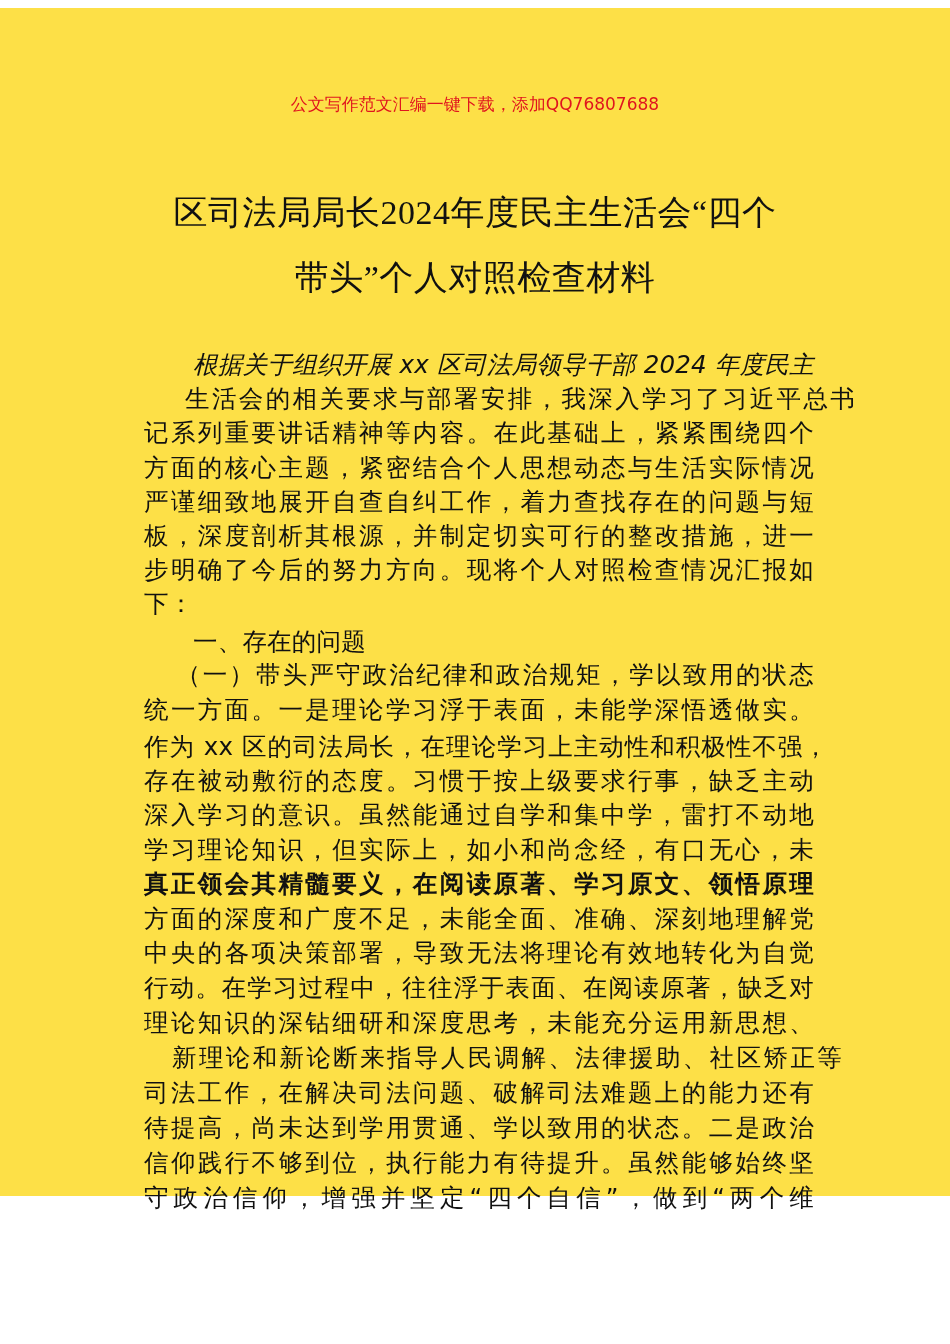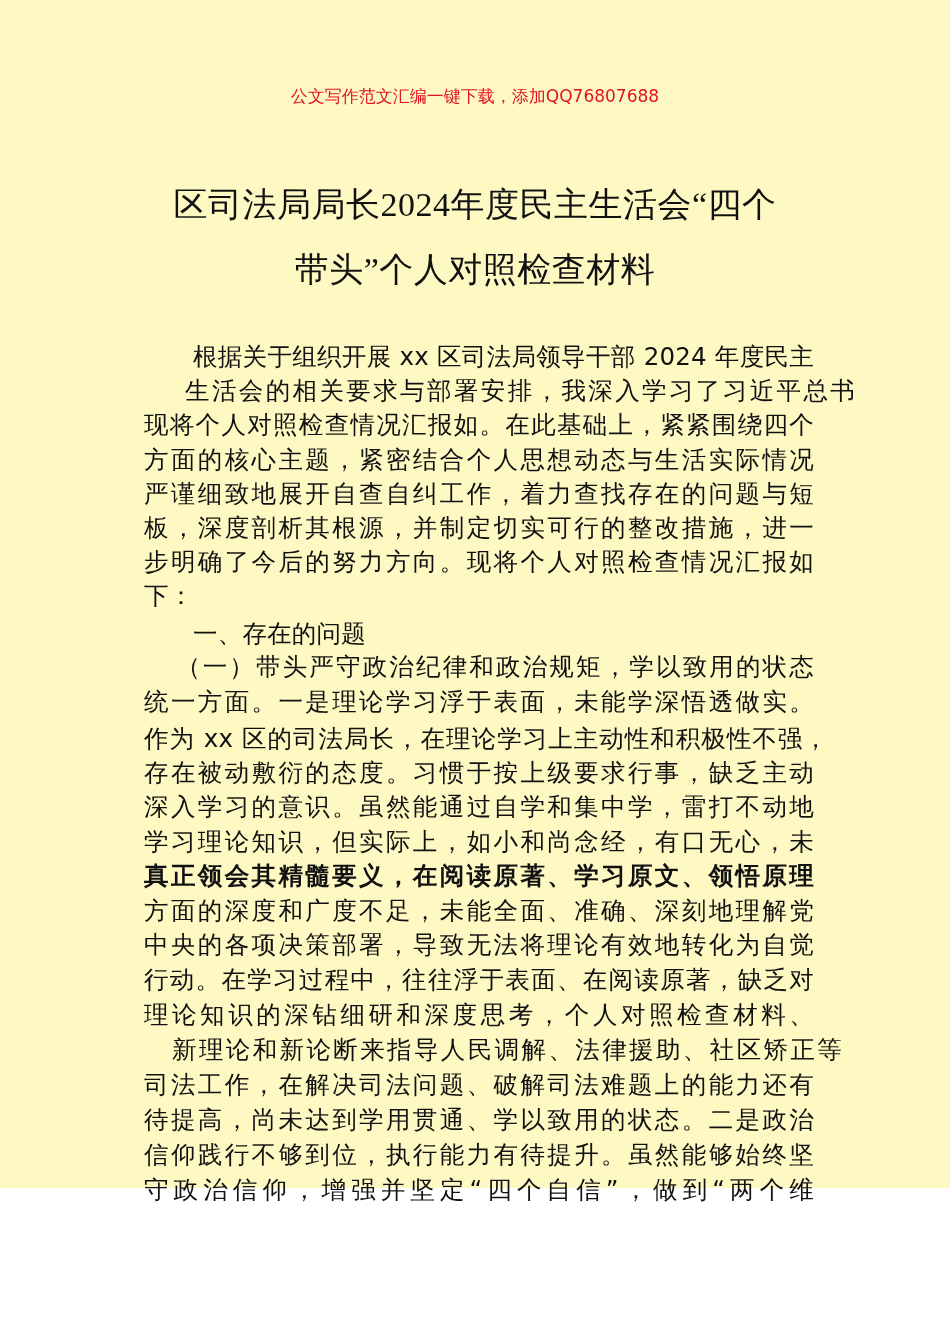--- a/index.html
+++ b/index.html
@@ -1,17 +1,17 @@
 <!DOCTYPE html>
 <html><head>
 <meta charset="utf-8">
 <style>
   html, body { margin: 0; padding: 0; background: #ffffff; }
   body { width: 950px; height: 1344px; position: relative; overflow: hidden; }
-  .page { position: absolute; left: 0; top: 0; width: 950px; height: 1188px; background: #fef9c3; }
+  .page { position: absolute; left: 0; top: 8px; width: 950px; height: 1188px; background: #fde047; }
   .promo {
     position: absolute; top: 84px; left: 0; width: 950px; text-align: center;
     color: #e0141e; font-family: "DejaVu Sans", sans-serif; font-size: 17px; letter-spacing: 0px;
     line-height: 24px;
   }
   .title {
     position: absolute; left: 0; width: 950px; text-align: center;
     font-family: Liberation Serif, serif; font-size: 34px; color: #111;
     line-height: 44px; letter-spacing: 0.5px;
   }
@@ -27,41 +27,41 @@
 </head>
 <body>
 
 <div class="page">
 
   <div class="promo">公文写作范文汇编一键下载，添加QQ76807688</div>
 
   <div class="title" style="top:183px;">区司法局局长2024年度民主生活会“四个</div>
   <div class="title" style="top:248px;">带头”个人对照检查材料</div>
 
-  <div class="body-line indent" style="top:340px;">根据关于组织开展 xx 区司法局领导干部 2024 年度民主</div>
+  <div class="body-line indent" style="top:340px;font-style:italic;">根据关于组织开展 xx 区司法局领导干部 2024 年度民主</div>
   <div class="body-line" style="top:374px;margin-left:41px;">生活会的相关要求与部署安排，我深入学习了习近平总书</div>
-  <div class="body-line" style="top:408px;">现将个人对照检查情况汇报如。在此基础上，紧紧围绕四个</div>
+  <div class="body-line" style="top:408px;">记系列重要讲话精神等内容。在此基础上，紧紧围绕四个</div>
   <div class="body-line" style="top:443px;">方面的核心主题，紧密结合个人思想动态与生活实际情况</div>
   <div class="body-line" style="top:477px;">严谨细致地展开自查自纠工作，着力查找存在的问题与短</div>
   <div class="body-line" style="top:511px;">板，深度剖析其根源，并制定切实可行的整改措施，进一</div>
   <div class="body-line" style="top:545px;">步明确了今后的努力方向。现将个人对照检查情况汇报如</div>
   <div class="body-line last" style="top:579px;">下：</div>
 
   <div class="body-line indent last" style="top:617px;">一、存在的问题</div>
 
   <div class="body-line indent" style="top:650px; left:176px; width:638px;">（一）带头严守政治纪律和政治规矩，学以致用的状态</div>
   <div class="body-line" style="top:685px;">统一方面。一是理论学习浮于表面，未能学深悟透做实。</div>
   <div class="body-line" style="top:722px; width:684px;">作为 xx 区的司法局长，在理论学习上主动性和积极性不强，</div>
   <div class="body-line" style="top:756px;">存在被动敷衍的态度。习惯于按上级要求行事，缺乏主动</div>
   <div class="body-line" style="top:790px;">深入学习的意识。虽然能通过自学和集中学，雷打不动地</div>
   <div class="body-line" style="top:825px;">学习理论知识，但实际上，如小和尚念经，有口无心，未</div>
   <div class="body-line" style="top:859px;font-weight:bold;">真正领会其精髓要义，在阅读原著、学习原文、领悟原理</div>
   <div class="body-line" style="top:894px;">方面的深度和广度不足，未能全面、准确、深刻地理解党</div>
   <div class="body-line" style="top:928px;">中央的各项决策部署，导致无法将理论有效地转化为自觉</div>
   <div class="body-line" style="top:963px;">行动。在学习过程中，往往浮于表面、在阅读原著，缺乏对</div>
-  <div class="body-line" style="top:998px;">理论知识的深钻细研和深度思考，个人对照检查材料、</div>
+  <div class="body-line" style="top:998px;">理论知识的深钻细研和深度思考，未能充分运用新思想、</div>
   <div class="body-line" style="top:1033px;margin-left:28px;">新理论和新论断来指导人民调解、法律援助、社区矫正等</div>
   <div class="body-line" style="top:1068px;">司法工作，在解决司法问题、破解司法难题上的能力还有</div>
   <div class="body-line" style="top:1103px;">待提高，尚未达到学用贯通、学以致用的状态。二是政治</div>
   <div class="body-line" style="top:1138px;">信仰践行不够到位，执行能力有待提升。虽然能够始终坚</div>
   <div class="body-line" style="top:1173px;">守政治信仰，增强并坚定“四个自信”，做到“两个维</div>
 
 </div>
 
 </body></html>

